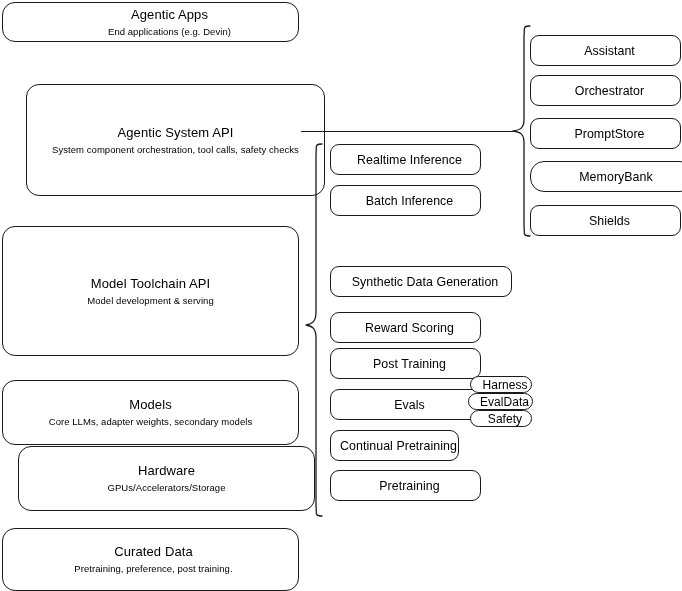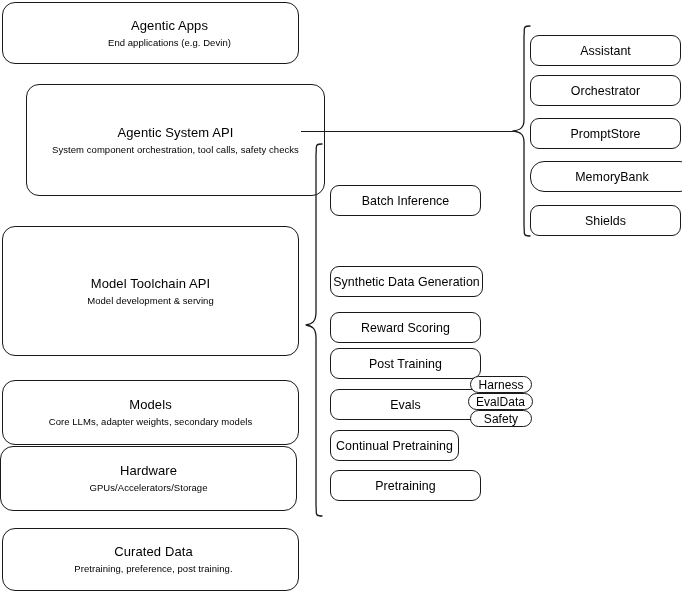--- a/index.html
+++ b/index.html
@@ -19,20 +19,21 @@
     position: absolute;
     box-sizing: border-box;
     border: 1.3px solid #1a1a1a;
     background: #ffffff;
     display: flex;
     flex-direction: column;
     align-items: center;
     justify-content: center;
     text-align: center;
     color: #000000;
+    padding-left: 8px;
   }
   .layer {
     border-radius: 13px;
     padding: 4px 10px;
   }
   .layer .title {
     font-size: 13px;
     line-height: 17px;
     letter-spacing: 0.1px;
   }
@@ -76,41 +77,41 @@
     stroke-width: 1.3;
     stroke-linecap: round;
     stroke-linejoin: round;
   }
 </style>
 </head>
 <body>
 
 <div id="canvas">
 
-  <div class="node layer" style="left:2px; top:2px; width:297px; height:62px;padding-left:48px;">
+  <div class="node layer" style="left:2px; top:2px; width:297px; height:40px;padding-left:48px;">
     <div class="title">Agentic Apps</div>
     <div class="subtitle">End applications (e.g. Devin)</div>
   </div>
 
   <div class="node layer" style="left:2px; top:84px; width:299px; height:112px;margin-left:24px;">
     <div class="title">Agentic System API</div>
     <div class="subtitle">System component orchestration, tool calls, safety checks</div>
   </div>
 
   <div class="node layer" style="left:2px; top:226px; width:297px; height:130px;">
     <div class="title">Model Toolchain API</div>
     <div class="subtitle">Model development &amp; serving</div>
   </div>
 
   <div class="node layer" style="left:2px; top:380px; width:297px; height:65px;">
     <div class="title">Models</div>
     <div class="subtitle">Core LLMs, adapter weights, secondary models</div>
   </div>
 
-  <div class="node layer" style="left:0; top:446px; width:297px; height:65px;">
+  <div class="node layer" style="left:18px; top:446px; width:297px; height:65px;">
     <div class="title">Hardware</div>
     <div class="subtitle">GPUs/Accelerators/Storage</div>
   </div>
 
   <div class="node layer" style="left:2px; top:528px; width:297px; height:63px;padding-left:16px;">
     <div class="title">Curated Data</div>
     <div class="subtitle">Pretraining, preference, post training.</div>
   </div>
 
   <div class="connector" style="left:301px; top:131px; width:212px; height:1.3px;"></div>
@@ -128,24 +129,27 @@
   <svg class="brace" style="left:508px; top:24px; width:26px; height:216px;" viewBox="0 0 26 216">
     <path d="M 22 2
              C 14 2, 17 5, 16 12
              L 16 96
              C 16 104, 12 106, 5 107
              C 12 108, 16 110, 16 118
              L 16 202
              C 17 209, 14 212, 22 212"></path>
   </svg>
 
+  <div class="node cap" style="left:330px; top:144px; width:151px; height:31px;">
+    <span>Realtime Inference</span>
+  </div>
   <div class="node cap" style="left:330px; top:185px; width:151px; height:31px;">
     <span>Batch Inference</span>
   </div>
-  <div class="node cap" style="left:330px; top:266px; width:153px; height:31px;">
+  <div class="node cap" style="left:330px; top:266px; width:182px; height:31px;">
     <span>Synthetic Data Generation</span>
   </div>
   <div class="node cap" style="left:330px; top:312px; width:151px; height:31px;">
     <span>Reward Scoring</span>
   </div>
   <div class="node cap" style="left:330px; top:348px; width:151px; height:31px;">
     <span>Post Training</span>
   </div>
   <div class="node cap" style="left:330px; top:389px; width:151px; height:31px;">
     <span>Evals</span>

